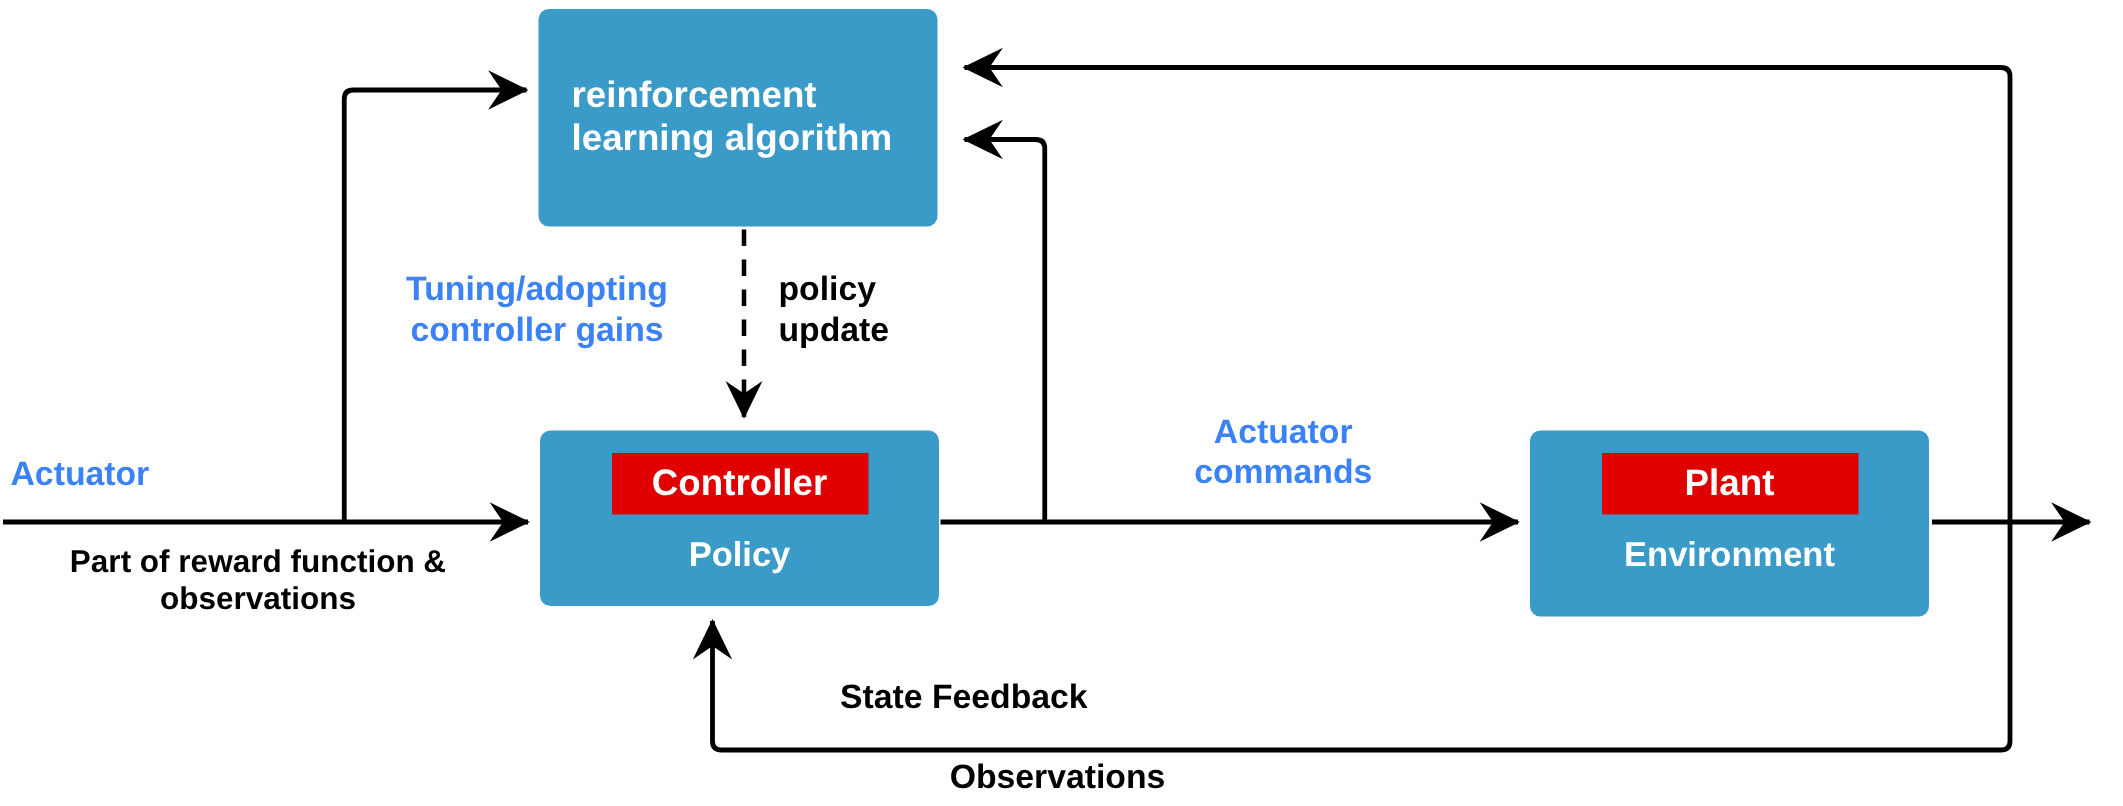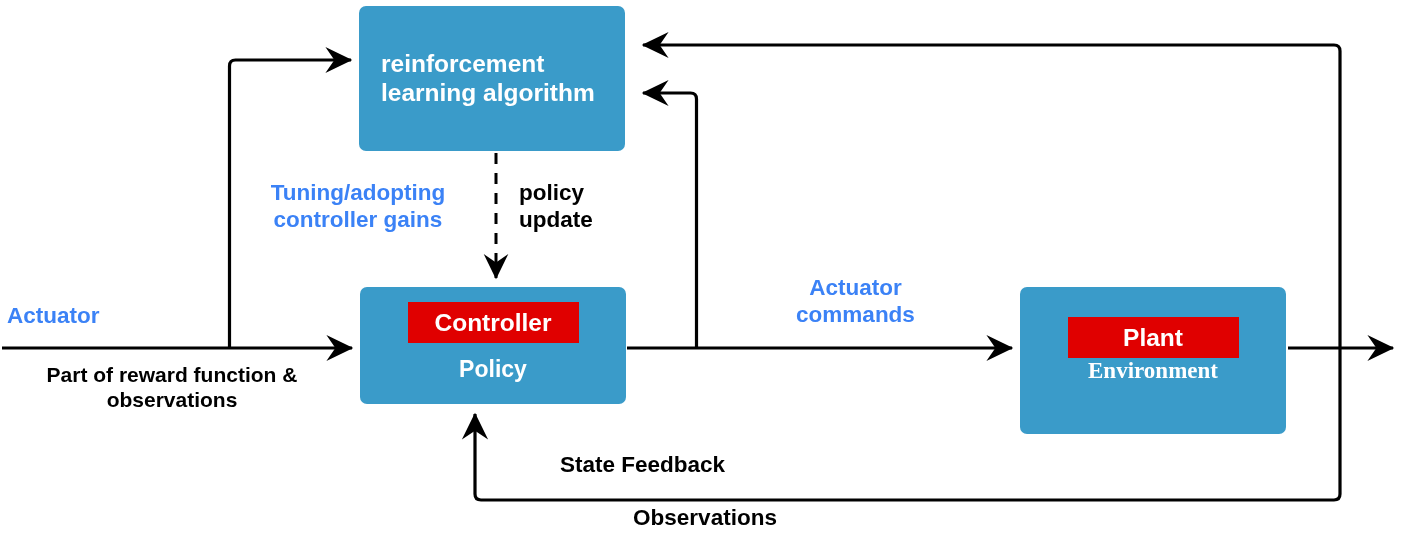--- a/index.html
+++ b/index.html
@@ -79,32 +79,32 @@
   #node-controller .node-label {
     font-size: 23px;
     margin-top: 13px;
   }
 
   
   #node-plant {
     left: 1020px;
     top: 287px;
     width: 266px;
-    height: 147px;
+    height: 124px;
     justify-content: flex-start;
-    padding-top: 30px;
+    padding-top: 15px;
   }
   #node-plant .chip {
     width: 171px;
     height: 41px;
     font-size: 24.5px;
   }
   #node-plant .node-label {
     font-size: 23px;
-    font-family: Liberation Serif, serif;
+    margin-top: 13px;
   }
 
   .caption {
     position: absolute;
     font-weight: bold;
     line-height: 1.18;
     white-space: pre-line;
   }
   .cap-red  { color: #3b82f6; }
   .cap-dark { color: #000000; }

